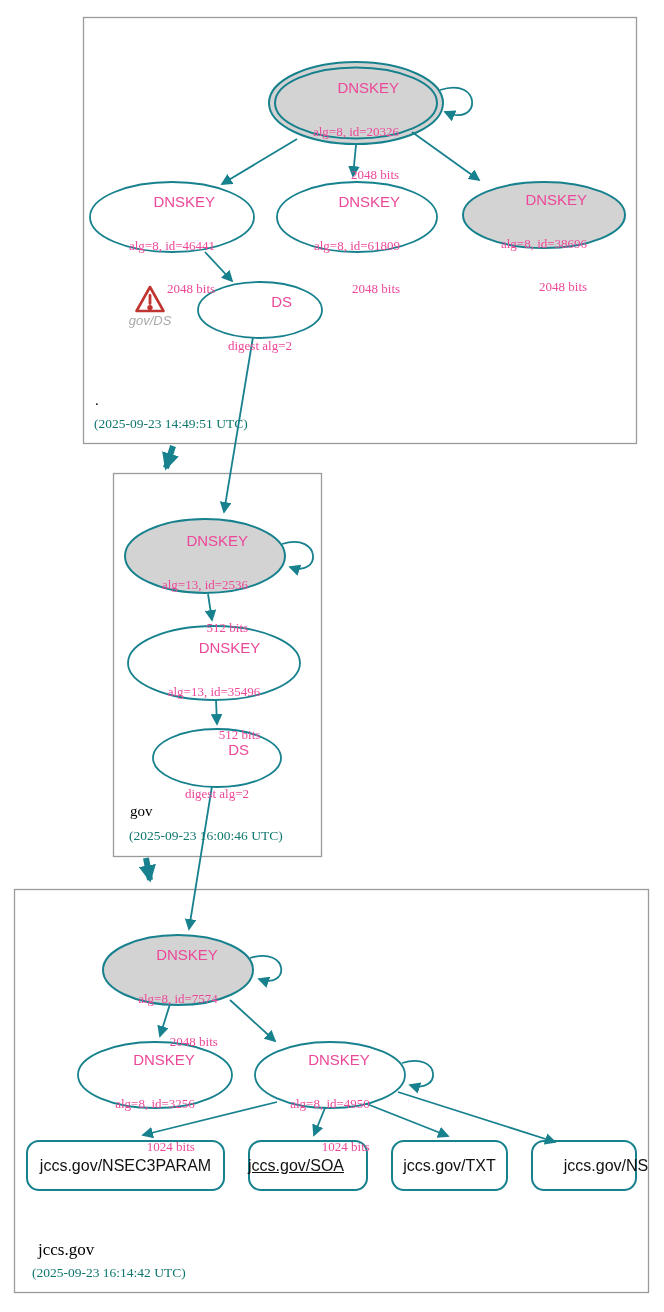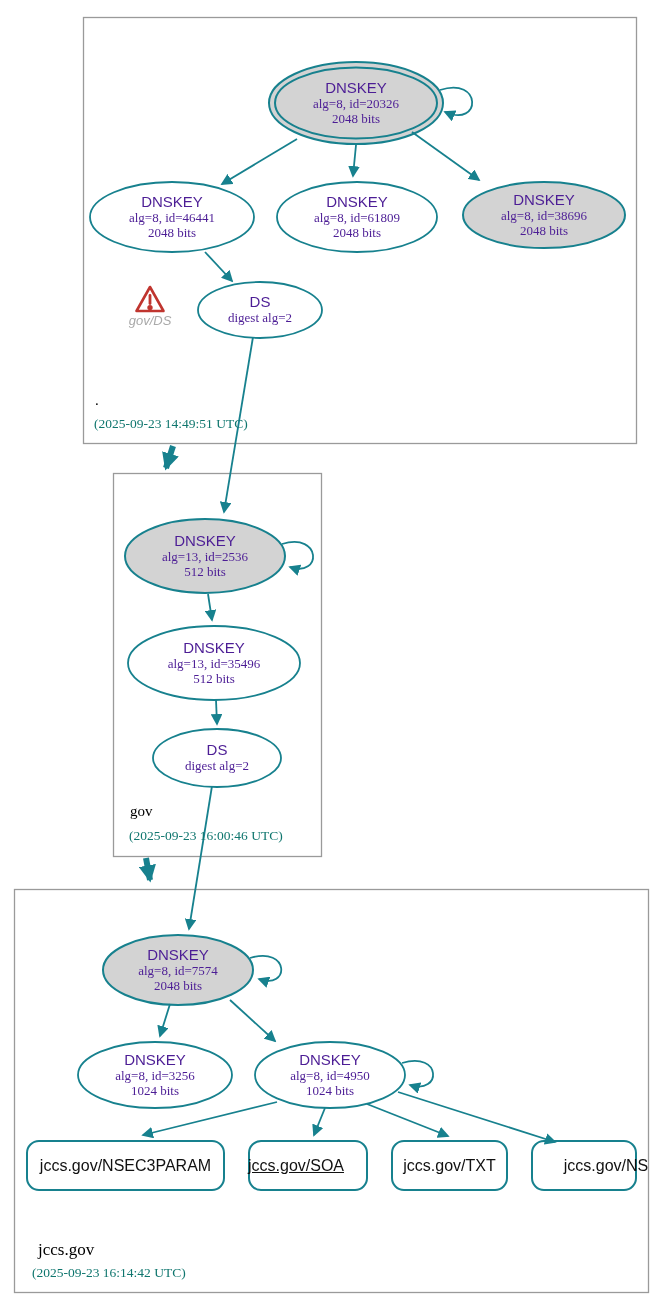--- a/index.html
+++ b/index.html
@@ -13,24 +13,24 @@
   .zone-box{stroke:var(--box-border);fill:#fff;stroke-width:1.3;}
   .edge{stroke:var(--edge);fill:none;stroke-width:1.8;}
   .edge-thick{stroke:var(--edge);fill:none;stroke-width:6;}
   .node-ellipse{stroke:var(--edge);fill:#fff;stroke-width:1.8;}
   .node-ellipse.gray{fill:var(--node-fill);stroke-width:2;}
   .noline{stroke:var(--edge);fill:none;stroke-width:2;}
   .rrset-rect{stroke:var(--edge);fill:#fff;stroke-width:2;}
   .mk{fill:var(--edge);}
   .warn-tri{fill:#fff;stroke:var(--warning-red);stroke-width:2.6;stroke-linejoin:round;}
   .warn-bang{stroke:var(--warning-red);stroke-width:2.8;fill:var(--warning-red);}
-  .lbl{position:absolute;text-align:center;transform:translateX(-50%);
-       pointer-events:none;color:#4c1d95;white-space:nowrap;}
+  .lbl{position:absolute;text-align:right;transform:translateX(-50%);
+       pointer-events:none;color:#ec4899;white-space:nowrap;}
   .lbl .t{display:block;font:15px "Liberation Sans",sans-serif;line-height:17px;}
-  .lbl .d{display:block;font:13px "Liberation Serif",serif;line-height:15px;}
+  .lbl .d{display:block;font:13px "Liberation Serif",serif;line-height:15px;margin-top:28px;}
   .zonename{position:absolute;font:15px "Liberation Serif",serif;color:#000;white-space:nowrap;}
   .zonets{position:absolute;font:13.5px "Liberation Serif",serif;color:#0f766e;white-space:nowrap;}
   .rrlbl{position:absolute;font:16px "Liberation Sans",sans-serif;color:#111;
          transform:translate(-50%,-50%);white-space:nowrap;pointer-events:none;}
   .warnlbl{position:absolute;font:italic 13px "Liberation Sans",sans-serif;
            color:var(--warning-text);transform:translateX(-50%);white-space:nowrap;}
 </style>
 </head>
 <body>
 

